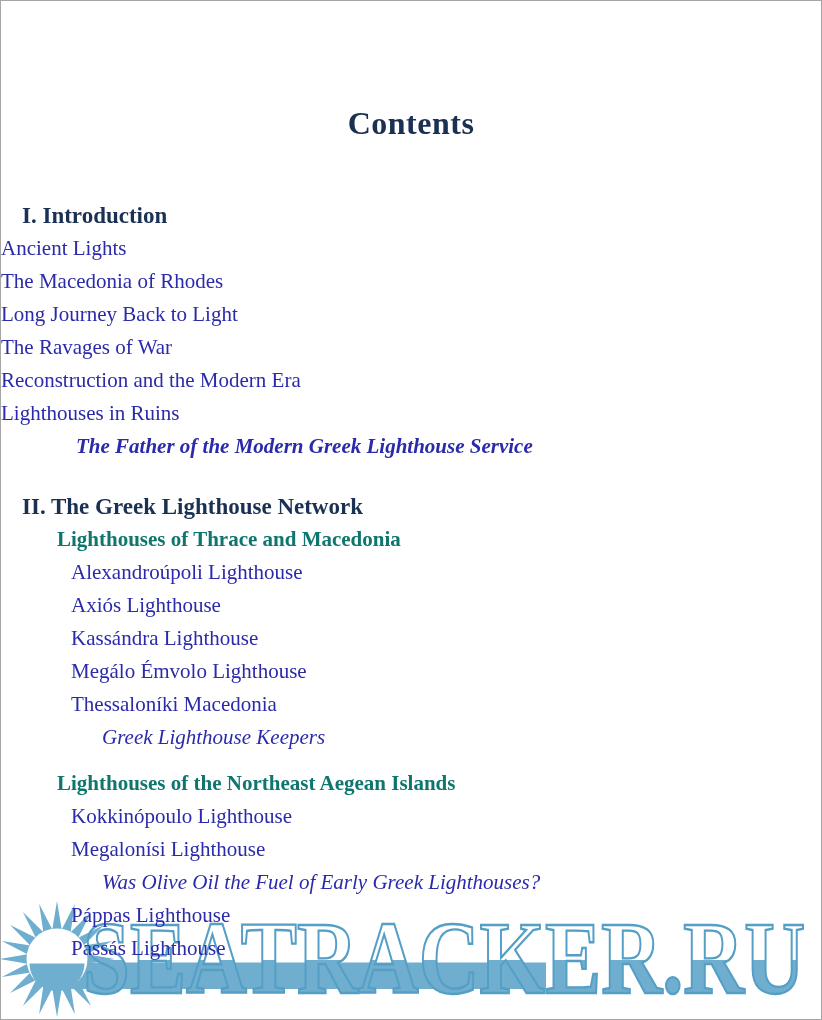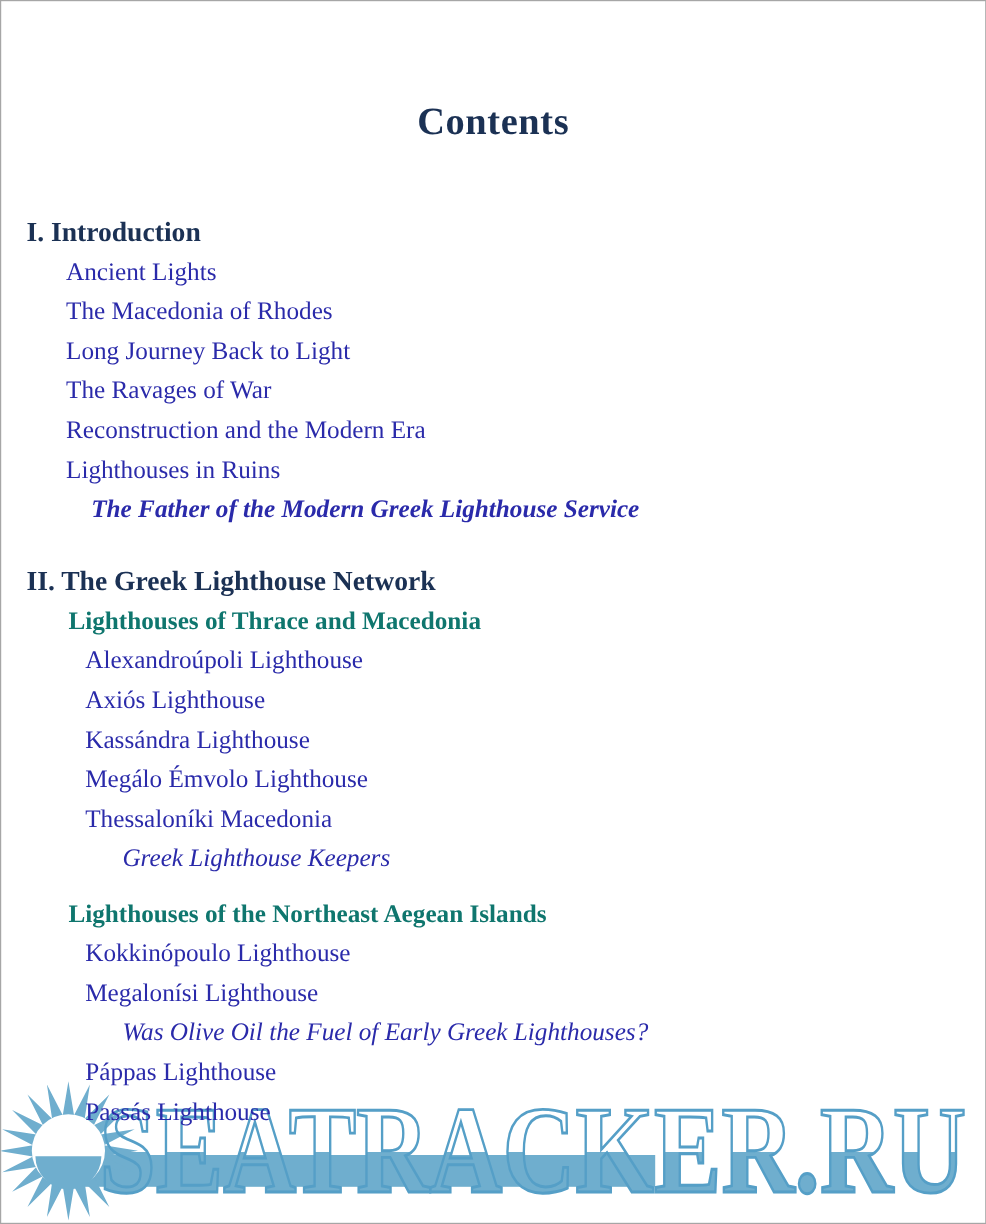--- a/index.html
+++ b/index.html
@@ -18,21 +18,21 @@
     width: 822px; height: 135px;
     z-index: 0;
   }
   .content-layer {
     position: absolute;
     left: 0; top: 0;
     width: 100%; height: 100%;
     z-index: 1;
   }
   .doc-title {
-    margin-top: 80px;
+    margin-top: 102px;
     font-size: 32px;
     line-height: 40px;
     font-weight: bold;
     text-align: center;
     color: #1b3154;
     letter-spacing: 0.5px;
   }
   #toc { margin-top: 56px; }
   .row {
     line-height: 33px;
@@ -44,21 +44,21 @@
     font-weight: bold;
     color: #1b3154;
     padding-left: 21px;
   }
   .section {
     font-size: 21px;
     font-weight: bold;
     color: #0f766e;
     padding-left: 56px;
   }
-  .item1 { font-size: 21px; color: #2a2aaa; padding-left: 54px; }
+  .item1 { font-size: 21px; color: #2a2aaa; }
   .item2 { font-size: 21px; color: #2a2aaa; padding-left: 70px; }
   .italic1 { font-size: 21px; font-style: italic; color: #2a2aaa; padding-left: 75px; font-weight: bold; }
   .italic2 { font-size: 21px; font-style: italic; color: #2a2aaa; padding-left: 101px; }
   .gap-lg { margin-top: 27px; }
   .gap-md { margin-top: 13px; }
   .wm-text {
     font-family: "Liberation Serif", serif;
     font-weight: bold;
   }
 </style>

